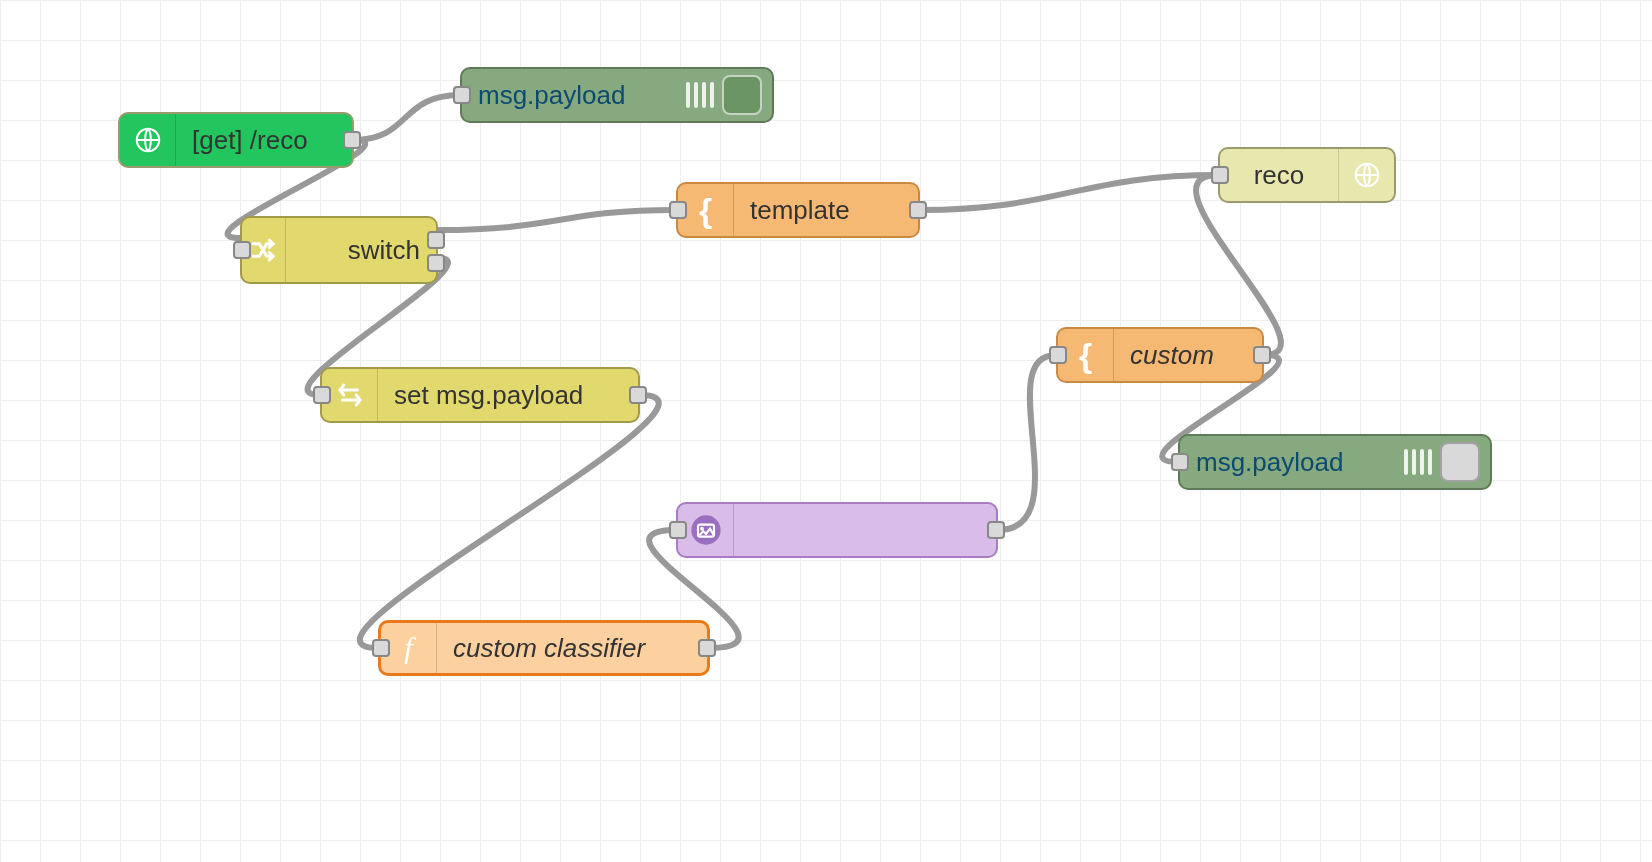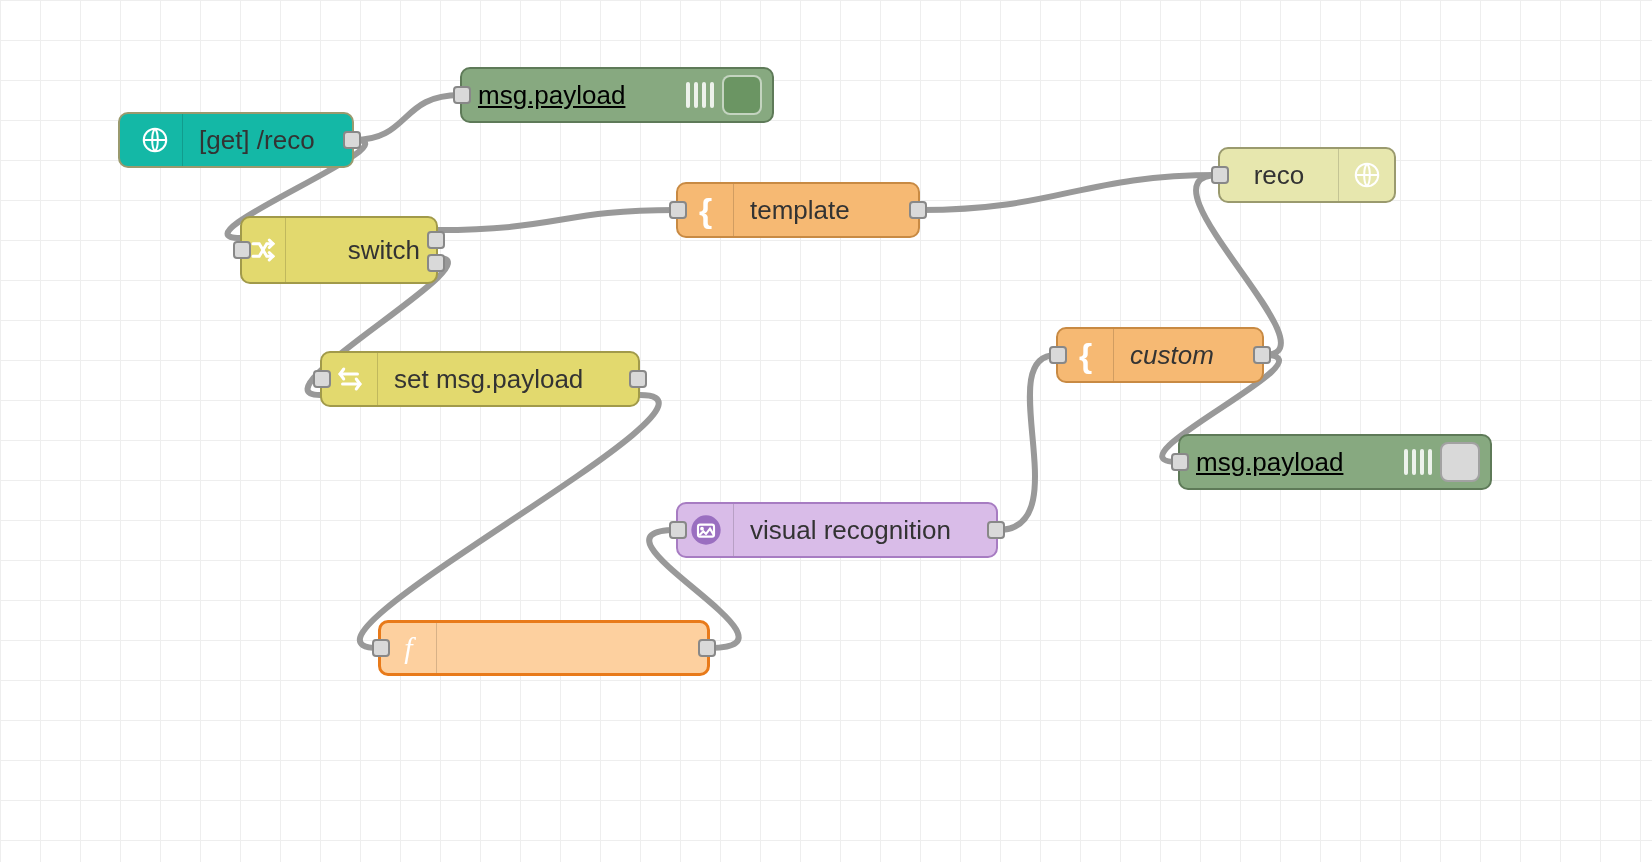--- a/index.html
+++ b/index.html
@@ -64,23 +64,23 @@
     background: #d9d9d9;
     border: 2px solid #888;
     border-radius: 4px;
     top: 50%;
     transform: translate(-50%, -50%);
     cursor: crosshair;
   }
   .port.out { left: 100%; }
   .port.in  { left: 0; }
   
-  .n-httpin   { background: #14b8a6; border-color: #9a9a6e; padding-left: 7px; }
+  .n-httpin   { background: #22c55e; border-color: #9a9a6e; }
   .n-httpout  { background: #e7e7ae; border-color: #9a9a6e; }
-  .n-debug    { background: #87a980; border-color: #5e7a58; color: #000000; text-decoration: underline; }
+  .n-debug    { background: #87a980; border-color: #5e7a58; color: #0c4a6e; }
   .n-switch   { background: #e2d96e; border-color: #a19a4a; }
   .n-change   { background: #e2d96e; border-color: #a19a4a; }
   .n-template { background: #f6b973; border-color: #c88a43; }
   .n-function { background: #fdd09f; border-color: #e98b2e; }
   .n-vr       { background: #d9bce8; border-color: #a77cc2; }
   .italic { font-style: italic; }
   
   .debug-gadget {
     display: flex;
     align-items: center;
@@ -188,21 +188,21 @@
   <div class="port in"></div>
   <div class="label" style="flex:1; text-align:center;">reco</div>
   <div class="icon-box right">
     <svg width="30" height="30" viewBox="0 0 24 24" fill="none" stroke="#fff" stroke-width="1.6">
       <circle cx="12" cy="12" r="9"></circle>
         <path d="M3 12h18M12 3c3 3 3 15 0 18M12 3c-3 3-3 15 0 18"></path>
     </svg>
   </div>
 </div>
 
-<div class="node n-change" style="left:320px; top:351px; width:320px;">
+<div class="node n-change" style="left:320px; top:367px; width:320px;">
   <div class="port in"></div>
   <div class="icon-box">
     <svg width="30" height="30" viewBox="0 0 24 24" fill="none" stroke="#fff" stroke-width="2.4" stroke-linecap="round">
       <path d="M7 4l-3 4 3 4"></path>
         <path d="M4 8h14"></path>
         <path d="M17 12l3 4-3 4"></path>
         <path d="M20 16H6"></path>
     </svg>
   </div>
   <div class="label">set msg.payload</div>
@@ -234,21 +234,21 @@
 <div class="node n-vr" style="left:676px; top:502px; width:322px;">
   <div class="port in"></div>
   <div class="icon-box">
     <svg width="32" height="32" viewBox="0 0 24 24">
       <circle cx="12" cy="12" r="11" fill="#9a6fc0"></circle>
       <rect x="6" y="8" width="12" height="9" rx="1.5" fill="none" stroke="#fff" stroke-width="1.6"></rect>
       <circle cx="9" cy="11" r="1.4" fill="#fff"></circle>
       <path d="M7 16l3-3 2 2 3-4 3 5" fill="none" stroke="#fff" stroke-width="1.6"></path>
     </svg>
   </div>
-  <div class="label">visual recognition</div>
   <div class="port out"></div>
 </div>
 
 <div class="node n-function" style="left:378px; top:620px; width:332px; border-color:#e87a1a; border-width:3px;">
   <div class="port in"></div>
   <div class="icon-box" style="color:#fff; font-size:30px; font-style:italic; font-family:Georgia,serif;">f</div>
+  <div class="label italic">custom classifier</div>
   <div class="port out"></div>
 </div>
 
 </body></html>

